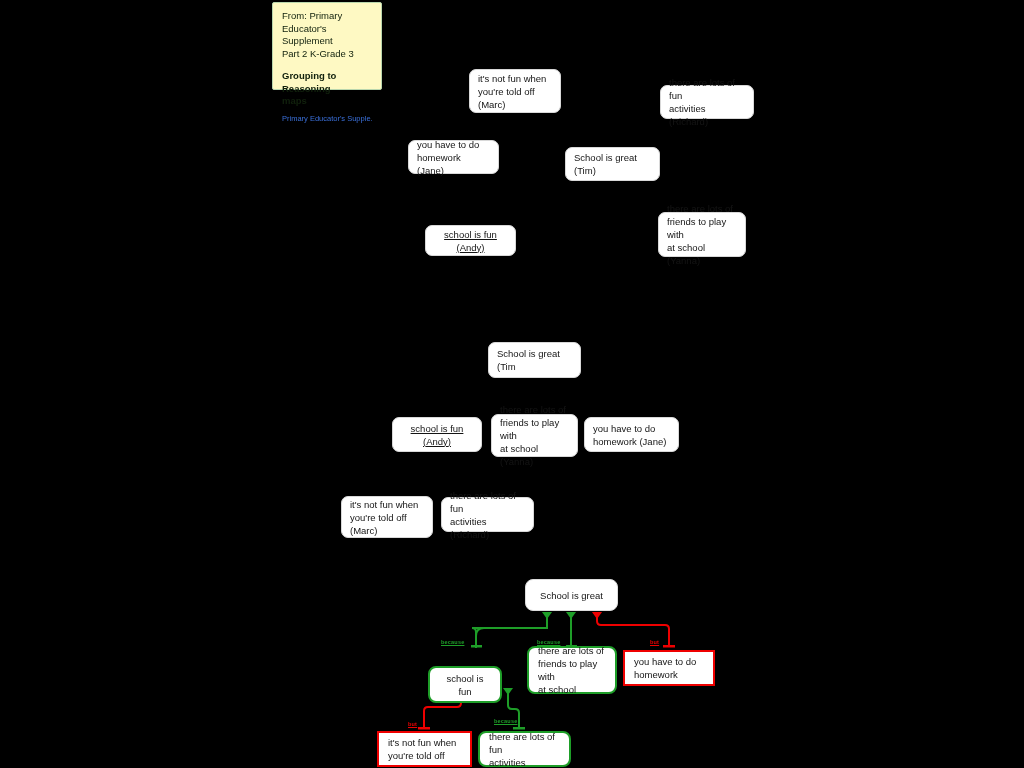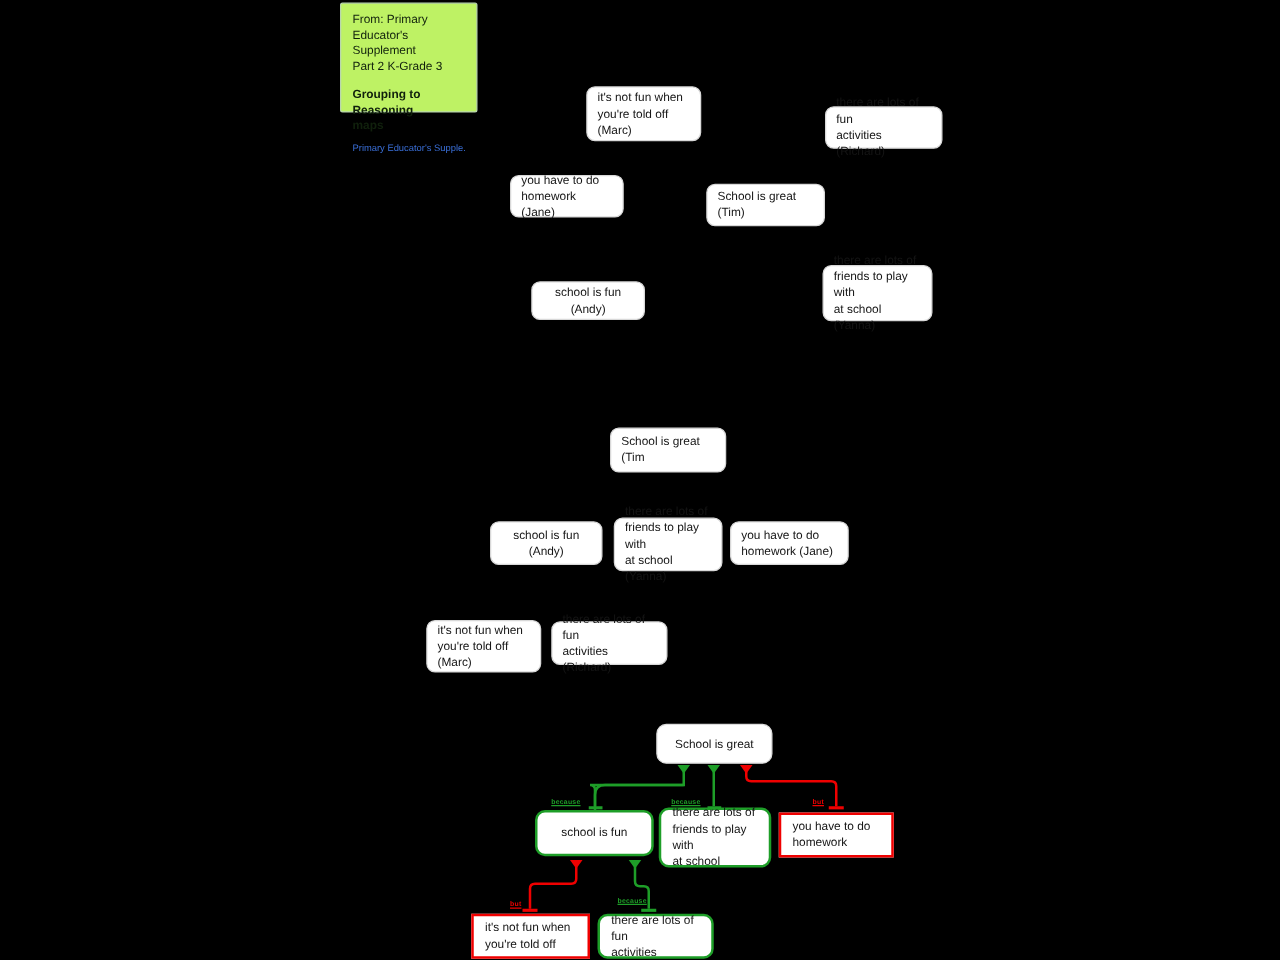--- a/index.html
+++ b/index.html
@@ -6,21 +6,21 @@
   body{
     width:1024px;height:768px;position:relative;overflow:hidden;
     font-family:"Liberation Sans","DejaVu Sans",sans-serif;
     background:#000;color:#111;
   }
   #canvas{position:absolute;left:0;top:0;width:1024px;height:768px;}
 
   
   .sticky{
     position:absolute;
-    background:#bef264;
+    background:#fef9c3;
     border:1px solid #b9d6ad;
     border-radius:2px;
     box-sizing:border-box;
     padding:7px 9px;
     font-size:9.5px;
     line-height:12.5px;
     color:#10200c;
   }
   .sticky .blk{margin:0 0 10px 0;}
   .sticky .blk:last-of-type{margin-bottom:6px;font-weight:bold;}
@@ -36,21 +36,21 @@
     background:#ffffff;
     border:1px solid #d8d8d8;
     border-radius:7px;
     padding:6px 8px;
     font-size:9.5px;
     line-height:13px;
     color:#141414;
     display:flex;
     align-items:center;
   }
-  .card.center{justify-content:center;text-align:center;}
+  .card.center{justify-content:center;text-align:center;text-decoration:underline;}
   .card .txt{display:block;white-space:pre-line;}
 
   
   .node{
     position:absolute;
     box-sizing:border-box;
     background:#ffffff;
     padding:6px 9px;
     font-size:9.5px;
     line-height:13px;
@@ -196,21 +196,21 @@
   <div class="linklabel sup" style="left:441px;top:639px;">because</div>
   <div class="linklabel sup" style="left:537px;top:639px;">because</div>
   <div class="linklabel opp" style="left:650px;top:639px;">but</div>
   <div class="linklabel opp" style="left:408px;top:721px;">but</div>
   <div class="linklabel sup" style="left:494px;top:718px;">because</div>
 
   <div class="node root" style="left:525px;top:579px;width:93px;height:32px;">
     <span class="txt">School is great</span>
   </div>
 
-  <div class="node support center" style="left:428px;top:648px;width:95px;height:37px;">
+  <div class="node support center" style="left:428px;top:666px;width:74px;height:37px;">
     <span class="txt">school is fun</span>
   </div>
 
   <div class="node support" style="left:527px;top:646px;width:90px;height:48px;">
     <span class="txt">there are lots of
 friends to play with
 at school</span>
   </div>
 
   <div class="node oppose" style="left:623px;top:650px;width:92px;height:36px;">

